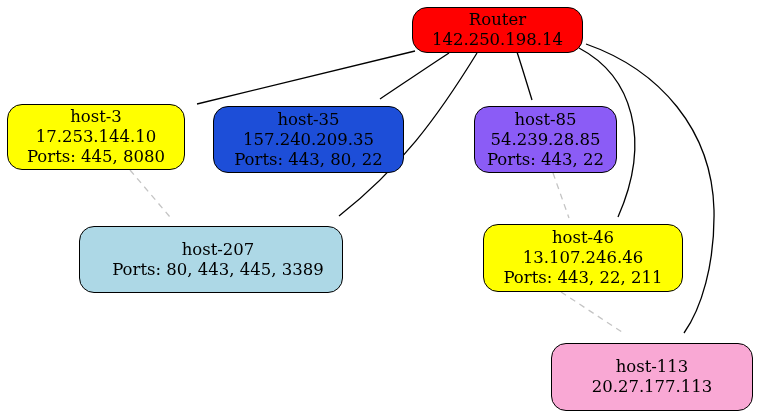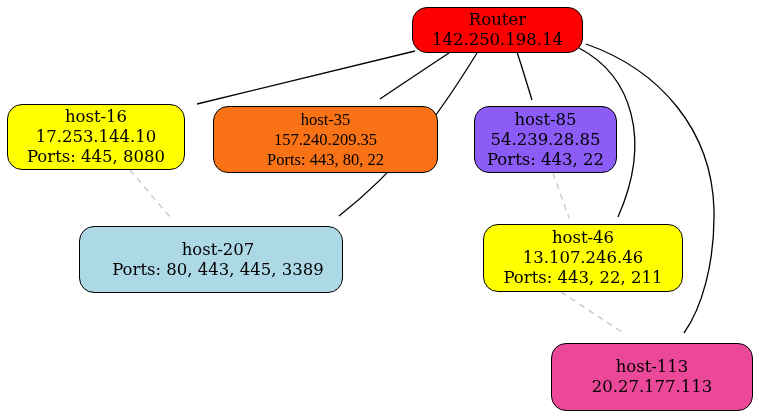--- a/index.html
+++ b/index.html
@@ -62,26 +62,26 @@
     <path class="dashed" d="M561,292 L625,334" marker-end="url(#arrow-gray)" style="stroke: rgb(196, 196, 196);"></path>
   </svg>
 
   <div class="node" style="left: 412px; top: 7px; width: 171px; height: 46px; background-color: rgb(255, 0, 0);">
     <span class="line">Router</span>
     <span class="line">142.250.198.14</span>
 
   </div>
 
   <div class="node" style="left: 7px; top: 104px; width: 178px; height: 66px; background-color: rgb(255, 255, 0);">
-    <span class="line">host-16</span>
+    <span class="line">host-3</span>
     <span class="line">17.253.144.10</span>
     <span class="line">Ports: 445, 8080</span>
   </div>
 
-  <div class="node" style="left: 213px; top: 106px; width: 225px; height: 67px; background-color: #f97316; font-family: Liberation Serif, serif;">
+  <div class="node" style="left: 213px; top: 106px; width: 191px; height: 67px; background-color: #1d4ed8;">
     <span class="line">host-35</span>
     <span class="line">157.240.209.35</span>
     <span class="line">Ports: 443, 80, 22</span>
   </div>
 
   <div class="node" style="left: 474px; top: 106px; width: 143px; height: 67px; background-color: #8b5cf6;">
     <span class="line">host-85</span>
     <span class="line">54.239.28.85</span>
     <span class="line">Ports: 443, 22</span>
   </div>
@@ -90,18 +90,18 @@
     <span class="line">host-207</span>
     <span class="line">Ports: 80, 443, 445, 3389</span>
   </div>
 
   <div class="node" style="left: 483px; top: 224px; width: 200px; height: 68px; background-color: rgb(255, 255, 0);">
     <span class="line">host-46</span>
     <span class="line">13.107.246.46</span>
     <span class="line">Ports: 443, 22, 211</span>
   </div>
 
-  <div class="node" style="left: 551px; top: 343px; width: 202px; height: 68px; background-color: #ec4899;">
+  <div class="node" style="left: 551px; top: 343px; width: 202px; height: 68px; background-color: #f9a8d4;">
     <span class="line">host-113</span>
     <span class="line">20.27.177.113</span>
   </div>
 
 </div>
 
 </body></html>

